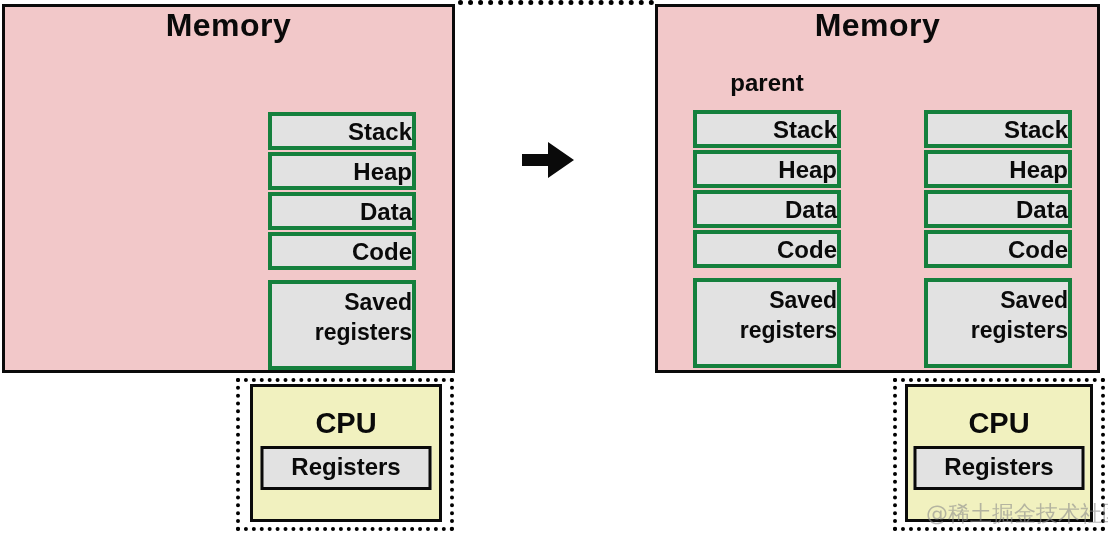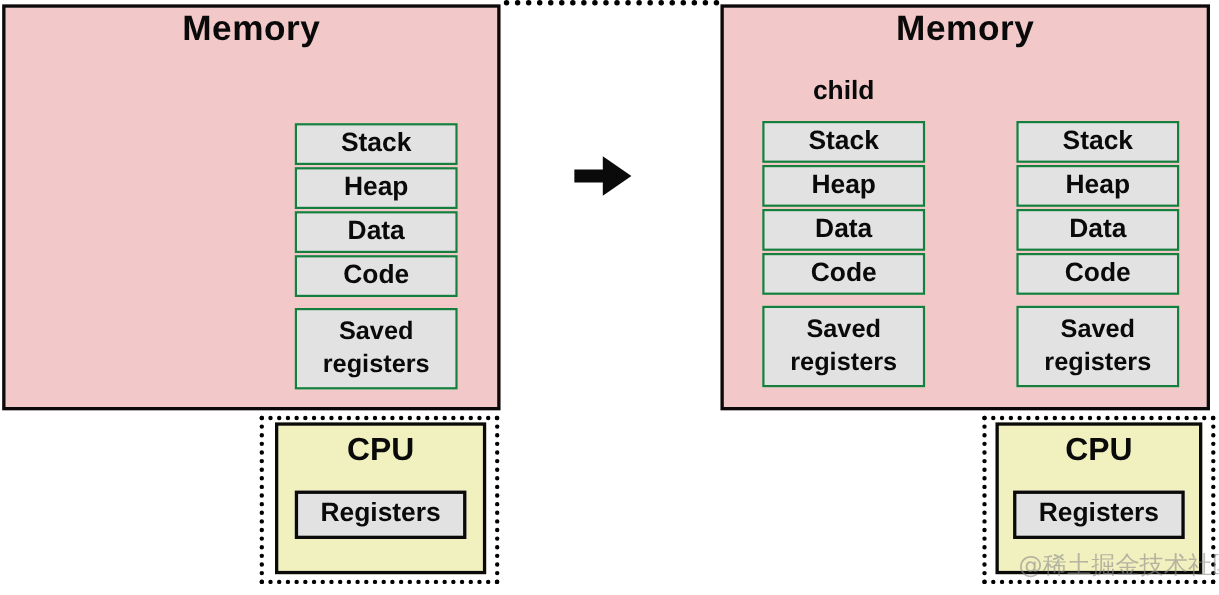--- a/index.html
+++ b/index.html
@@ -11,36 +11,36 @@
   .memory {
     position:absolute; background:#f2c8c9; border:3px solid #0a0a0a; box-sizing:border-box;
   }
   .left-memory  { left:2px;   top:4px; width:453px; height:369px; }
   .right-memory { left:655px; top:4px; width:445px; height:369px; }
   .memory-title { text-align:center; font-size:32px; padding-top:0; letter-spacing:0.5px; }
   .col-label { position:absolute; width:148px; text-align:center; font-size:24px; top:62px; }
   .seg-col { position:absolute; width:148px; }
   .seg {
     box-sizing:border-box; width:148px; height:38px; margin-bottom:2px;
-    background:#e2e2e2; border:2px solid #15803d;
-    text-align:center; font-size:24px; line-height:31px;
+    background:#e2e2e2; border:4px solid #15803d;
+    text-align:right; font-size:24px; line-height:31px;
   }
-  .seg.saved { margin-top:10px; height:74px; line-height:30px; padding-top:3px; font-size:23px; }
+  .seg.saved { margin-top:10px; height:90px; line-height:30px; padding-top:3px; font-size:23px; }
   .dotted { position:absolute; border:4px dotted #000000; box-sizing:border-box; }
   .left-dotted  { left:236px; top:378px; width:218px; height:153px; }
   .right-dotted { left:893px; top:378px; width:212px; height:153px; }
   .cpu {
     position:absolute; background:#f1f1bf; border:3px solid #0a0a0a; box-sizing:border-box;
   }
   .left-cpu  { left:250px; top:384px; width:192px; height:138px; }
   .right-cpu { left:905px; top:384px; width:188px; height:138px; }
-  .cpu-title { text-align:center; font-size:29px; margin-top:6px; }
+  .cpu-title { text-align:center; font-size:29px; margin-top:20px; }
   .registers {
     position:absolute; top:59px; left:50%; transform:translateX(-50%);
-    width:156px; height:44px; box-sizing:border-box;
+    width:171px; height:44px; box-sizing:border-box;
     background:#e2e2e2; border:3px solid #0a0a0a;
     text-align:center; font-size:24px; line-height:36px;
   }
   .top-dotted { position:absolute; left:458px; top:0px; width:196px; height:0; border-top:5px dotted #000000; }
   .arrow-wrap { position:absolute; left:522px; top:136px; width:54px; height:48px; }
   .watermark {
     position:absolute; left:926px; top:499px; z-index:5; white-space:nowrap;
     font-size:22px; font-weight:400; color:rgba(140,140,140,0.6);
     font-family:"DejaVu Sans", sans-serif;
   }
@@ -65,21 +65,21 @@
 
   <div class="arrow-wrap">
     <svg width="54" height="48" viewBox="0 0 54 48" xmlns="http://www.w3.org/2000/svg">
       <polygon points="0,18 26,18 26,6 52,24 26,42 26,30 0,30" fill="#0a0a0a"></polygon>
     </svg>
   </div>
 
   <div class="memory right-memory">
     <div class="memory-title">Memory</div>
 
-    <div class="col-label" style="left:35px;">child</div>
+    <div class="col-label" style="left:35px;">parent</div>
 
     <div class="seg-col" style="left:35px; top:103px;">
       <div class="seg">Stack</div>
       <div class="seg">Heap</div>
       <div class="seg">Data</div>
       <div class="seg">Code</div>
       <div class="seg saved">Saved registers</div>
     </div>
 
     <div class="seg-col" style="left:266px; top:103px;">

